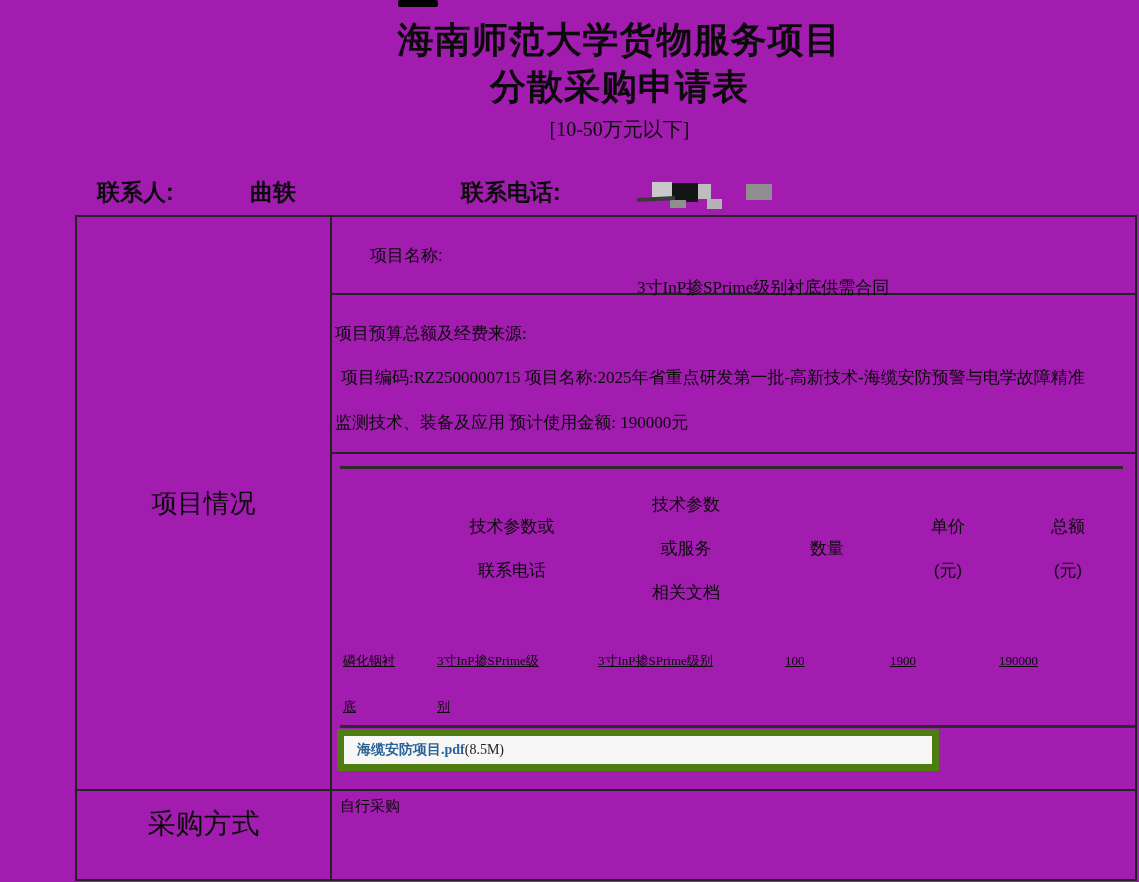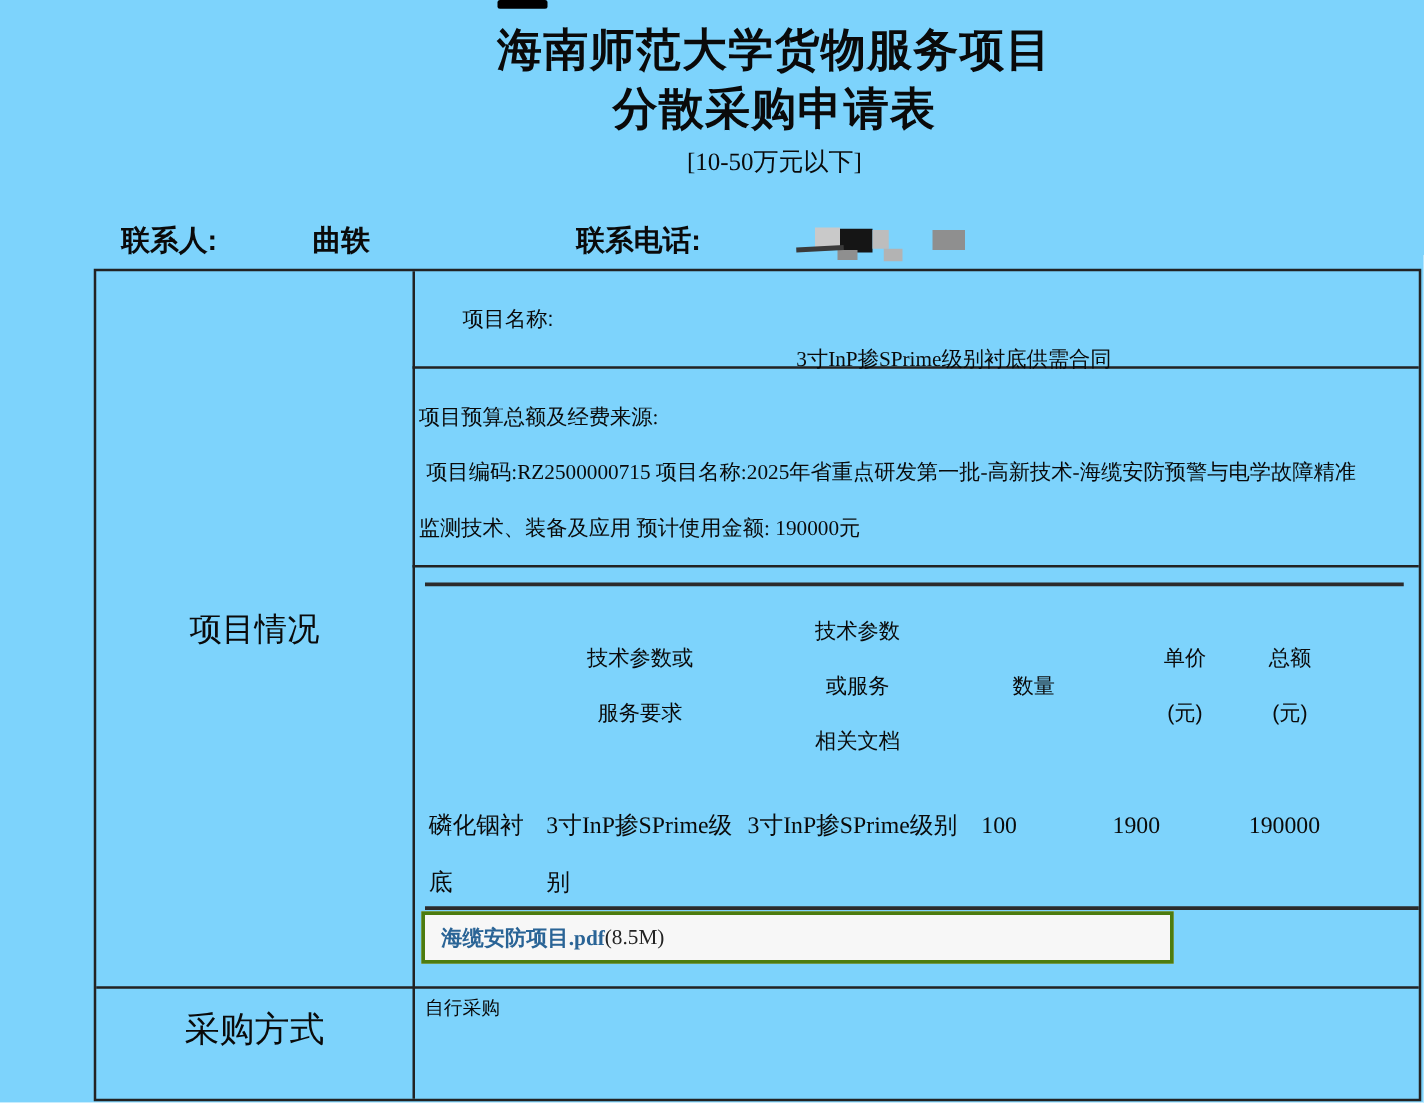--- a/index.html
+++ b/index.html
@@ -1,40 +1,40 @@
 <!DOCTYPE html>
 <html><head>
 <meta charset="utf-8">
 <style>
   html,body{margin:0;padding:0;background:#ffffff;}
   .sheet{
-    position:relative;width:1139px;height:882px;background:#7dd3fc;overflow:hidden;
+    position:relative;width:1139px;height:882px;background:#a21caf;overflow:hidden;
     font-family:"Liberation Sans","DejaVu Sans",sans-serif;color:#111;
   }
   .sans{font-family:"DejaVu Sans","Liberation Sans",sans-serif;}
   .artifact{position:absolute;left:398px;top:0;width:40px;height:7px;background:#000;border-radius:2px;}
   .title{position:absolute;left:50px;top:16px;width:1139px;text-align:center;
          font-size:36px;font-weight:700;line-height:47px;letter-spacing:1px;color:#0a0a0a;}
   .subtitle{position:absolute;left:50px;top:116px;width:1139px;text-align:center;
             font-size:20px;font-family:"Liberation Serif","DejaVu Serif",serif;color:#0a0a0a;}
   .contact{position:absolute;top:177px;font-size:23px;font-weight:700;color:#0a0a0a;white-space:nowrap;}
   .redact{position:absolute;}
   .tbl{position:absolute;left:75px;top:215px;width:1062px;height:666px;
        border:2px solid #222;box-sizing:border-box;}
   .vline{position:absolute;left:253px;top:0;bottom:0;width:2px;background:#222;}
   .hline{position:absolute;height:2px;background:#222;}
   .thick{position:absolute;height:3px;background:#2b2b2b;}
   .cell-label{position:absolute;left:0;width:253px;display:flex;align-items:center;justify-content:center;color:#0a0a0a;}
   .lbl{position:absolute;font-size:17px;color:#0a0a0a;white-space:nowrap;}
   .val{position:absolute;font-size:17px;color:#0a0a0a;white-space:nowrap;font-family:"Liberation Serif","DejaVu Serif",serif;}
   .ithead{position:absolute;text-align:center;font-size:17px;line-height:44px;color:#0a0a0a;}
-  .itcell{position:absolute;font-size:19px;line-height:46px;color:#0a0a0a;font-family:"Liberation Serif","DejaVu Serif",serif;}
+  .itcell{position:absolute;font-size:13px;line-height:46px;color:#0a0a0a;font-family:"Liberation Serif","DejaVu Serif",serif;text-decoration:underline;}
   .chip{position:absolute;left:260px;top:512px;width:602px;height:42px;background:#f7f7f7;
-        border:3px solid #4d7c0f;box-sizing:border-box;display:flex;align-items:center;padding-left:13px;
-        font-family:"Liberation Serif","DejaVu Serif",serif;font-size:17px;}
+        border:7px solid #4d7c0f;box-sizing:border-box;display:flex;align-items:center;padding-left:13px;
+        font-family:"Liberation Serif","DejaVu Serif",serif;font-size:14px;}
   .chip a{color:#2a6496;font-weight:700;text-decoration:none;}
   .chip .size{color:#222;}
 </style>
 </head>
 <body>
 
 <div class="sheet">
 
   <div class="artifact"></div>
 
@@ -73,35 +73,35 @@
 
     <div class="lbl" style="left:258px;top:105px;font-family:Liberation Serif, serif;">项目预算总额及经费来源:</div>
     <div class="val" style="left:264px;top:149px;">项目编码:RZ2500000715 项目名称:2025年省重点研发第一批-高新技术-海缆安防预警与电学故障精准</div>
     <div class="val" style="left:258px;top:194px;">监测技术、装备及应用 预计使用金额: 190000元</div>
 
     <div class="thick" style="left:263px;top:249px;width:783px;"></div>
     <div class="thick" style="left:263px;top:508px;width:795px;"></div>
 
     <div class="ithead" style="left:355px;top:288px;width:160px;">
       <div>技术参数或</div>
-      <div>服务要求</div>
+      <div>联系电话</div>
     </div>
     <div class="ithead" style="left:529px;top:266px;width:160px;">
       <div>技术参数</div>
       <div>或服务</div>
       <div>相关文档</div>
     </div>
     <div class="ithead" style="left:685px;top:310px;width:130px;">
       <div>数量</div>
     </div>
     <div class="ithead" style="left:806px;top:288px;width:130px;">
       <div>单价</div>
       <div>(元)</div>
     </div>
-    <div class="ithead" style="left:890px;top:288px;width:130px;">
+    <div class="ithead" style="left:926px;top:288px;width:130px;">
       <div>总额</div>
       <div>(元)</div>
     </div>
 
     <div class="itcell" style="left:266px;top:421px;width:95px;">
       <div>磷化铟衬</div>
       <div>底</div>
     </div>
     <div class="itcell" style="left:360px;top:421px;width:165px;">
       <div>3寸InP掺SPrime级</div>

